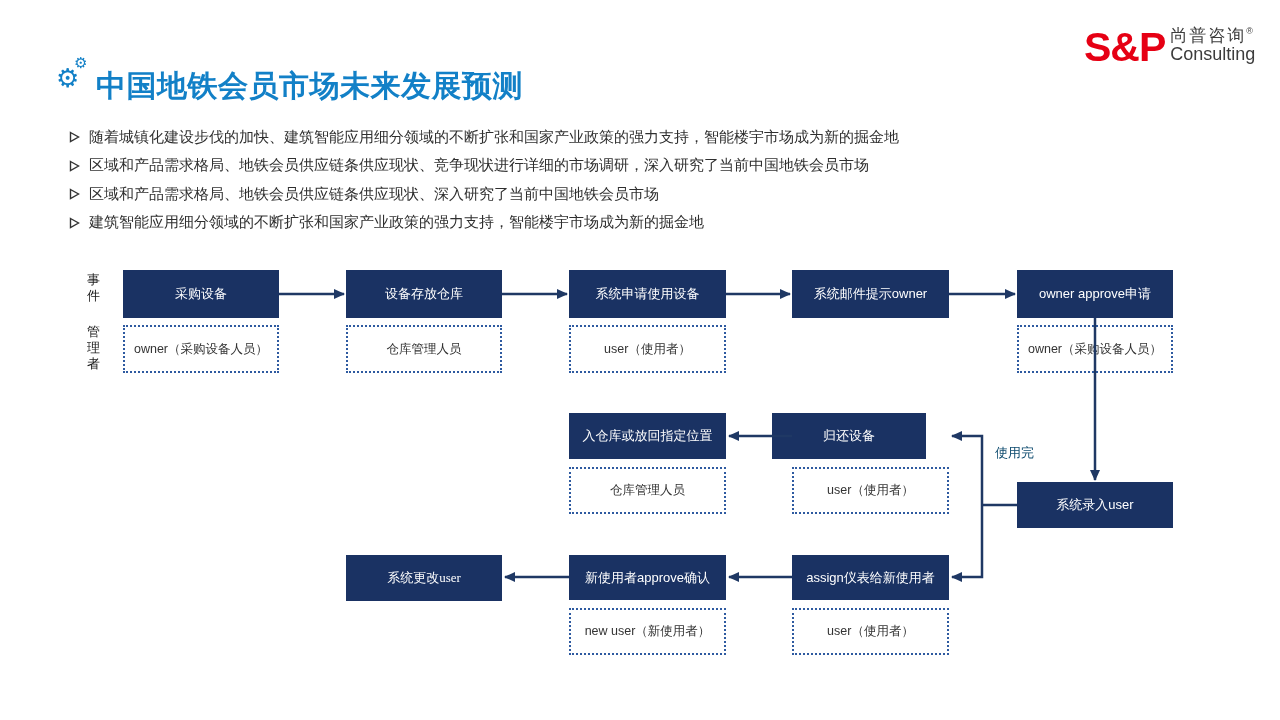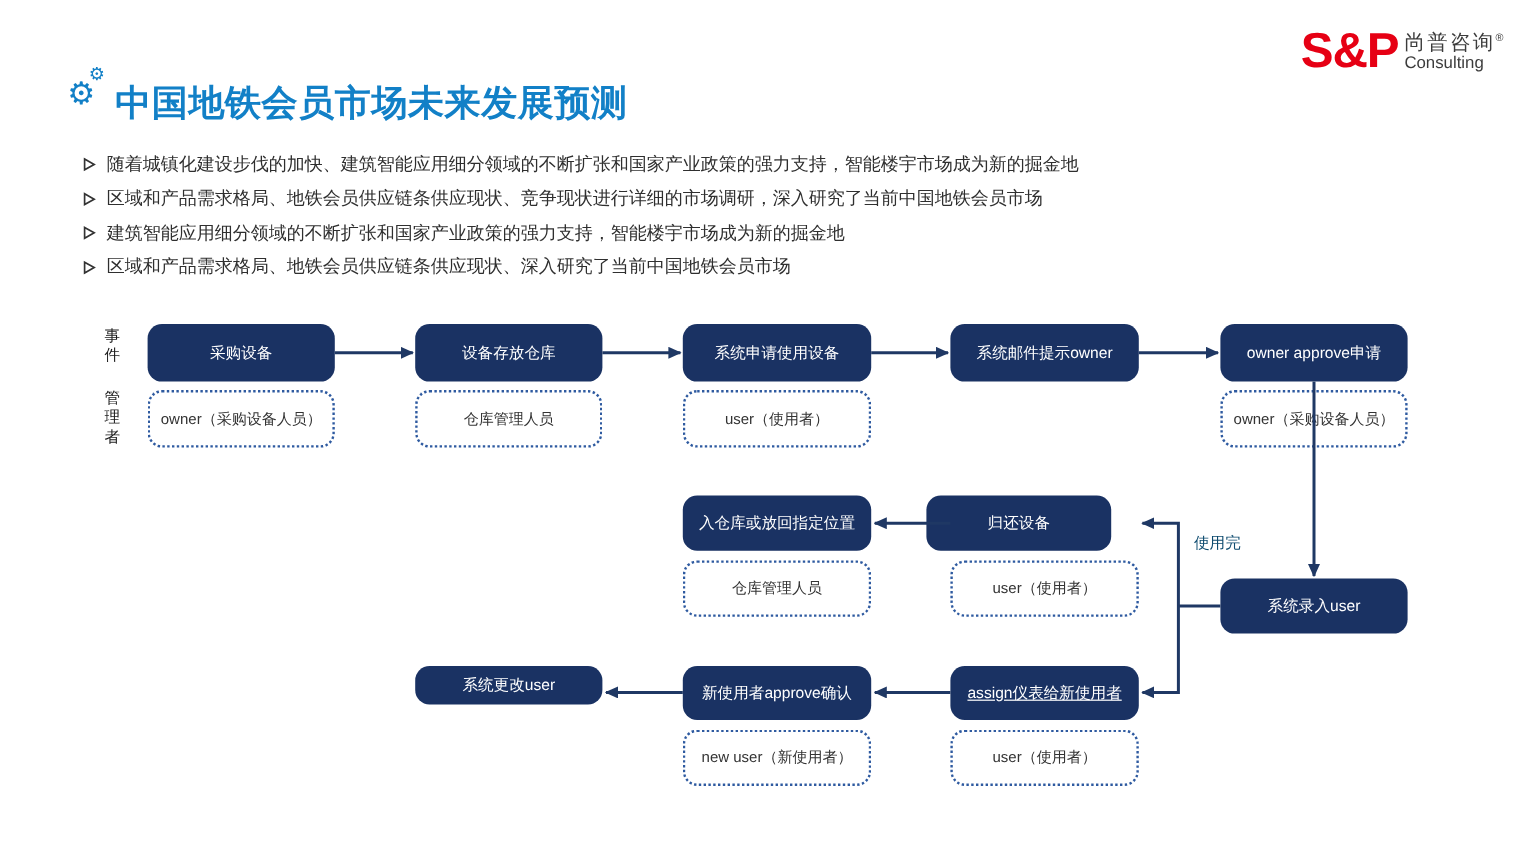--- a/index.html
+++ b/index.html
@@ -3,47 +3,47 @@
 <meta charset="utf-8">
 <style>
   html,body{margin:0;padding:0;}
   body{
     width:1280px;height:720px;background:#ffffff;overflow:hidden;
     font-family:"Liberation Sans",sans-serif;
   }
   .slide{position:relative;width:1280px;height:720px;background:#fff;}
 
   
-  .logo{position:absolute;top:27px;left:1084px;display:flex;gap:5px;}
+  .logo{position:absolute;top:27px;left:1084px;display:flex;align-items:flex-end;gap:5px;}
   .logo-sp{font-size:41px;font-weight:bold;color:var(--logo_red,#e60014);line-height:0.78;letter-spacing:-1px;}
   .logo-right{display:flex;flex-direction:column;line-height:1.05;}
   .logo-cn{font-size:17px;color:#3c3c3c;font-weight:normal;letter-spacing:2px;white-space:nowrap;}
   .logo-cn sup{font-size:9px;letter-spacing:0;}
-  .logo-en{font-size:14px;color:#3c3c3c;}
+  .logo-en{font-size:18px;color:#3c3c3c;}
 
   
   .gears{position:absolute;left:56px;top:57px;width:40px;height:40px;color:var(--title,#1280c7);}
   .gear-big{position:absolute;left:0;top:8px;font-size:26px;line-height:1;}
   .gear-small{position:absolute;left:18px;top:-2px;font-size:15px;line-height:1;}
   .title{position:absolute;left:96px;top:66px;margin:0;font-size:30px;font-weight:bold;
     color:var(--title,#1280c7);letter-spacing:0.5px;white-space:nowrap;}
 
   
   .bullets{position:absolute;left:69px;top:123px;width:1160px;margin:0;padding:0;list-style:none;}
   .bullets li{display:flex;align-items:center;gap:9px;height:28.5px;font-size:15px;color:#2f2f2f;white-space:nowrap;}
   .bmark{display:flex;align-items:center;}
 
   
   .vlabel{position:absolute;width:17px;font-size:13px;line-height:16px;color:#1a1a1a;
     text-align:left;word-break:break-all;}
   .vlabel-event{left:87px;top:272px;}
   .vlabel-manager{left:87px;top:324px;}
 
   .node{position:absolute;display:flex;align-items:center;justify-content:center;
-    text-align:center;font-size:13px;box-sizing:border-box;padding:12px;white-space:nowrap;border-radius:12px;}
+    text-align:center;font-size:13px;box-sizing:border-box;padding:12px;white-space:nowrap;}
   .node.solid{background:var(--node,#1a3263);color:#ffffff;}
   .node.dotted{border:2px dotted var(--dotted,#2e5aa0);color:#333333;background:#ffffff;font-size:12.5px;}
 
   #flow-connectors{position:absolute;left:0;top:0;width:1280px;height:720px;pointer-events:none;z-index:5;}
   .edge-label{position:absolute;left:995px;top:444px;font-size:13px;color:#0c4a6e;z-index:6;white-space:nowrap;}
 </style>
 </head>
 <body>
 
 <div class="slide">
@@ -78,29 +78,29 @@
           </svg>
         </span>
         <span>区域和产品需求格局、地铁会员供应链条供应现状、竞争现状进行详细的市场调研，深入研究了当前中国地铁会员市场</span>
       </li>
       <li>
         <span class="bmark">
           <svg width="11" height="12" viewBox="0 0 11 12">
             <path d="M1.5 1.5 L9.5 6 L1.5 10.5 Z" fill="none" stroke="#333" stroke-width="1.4"></path>
           </svg>
         </span>
-        <span>建筑智能应用细分领域的不断扩张和国家产业政策的强力支持，智能楼宇市场成为新的掘金地</span>
+        <span>区域和产品需求格局、地铁会员供应链条供应现状、深入研究了当前中国地铁会员市场</span>
       </li>
       <li>
         <span class="bmark">
           <svg width="11" height="12" viewBox="0 0 11 12">
             <path d="M1.5 1.5 L9.5 6 L1.5 10.5 Z" fill="none" stroke="#333" stroke-width="1.4"></path>
           </svg>
         </span>
-        <span>区域和产品需求格局、地铁会员供应链条供应现状、深入研究了当前中国地铁会员市场</span>
+        <span>建筑智能应用细分领域的不断扩张和国家产业政策的强力支持，智能楼宇市场成为新的掘金地</span>
       </li>
     </ul>
 
   <div class="diagram">
     <div class="vlabel vlabel-event">事件</div>
     <div class="vlabel vlabel-manager">管理者</div>
     <div id="flow-nodes">
         <div class="node solid" style="left: 123px; top: 270px; width: 156px; height: 48px;">采购设备</div>
         <div class="node solid" style="left: 346px; top: 270px; width: 156px; height: 48px;">设备存放仓库</div>
         <div class="node solid" style="left: 569px; top: 270px; width: 157px; height: 48px;">系统申请使用设备</div>
@@ -108,23 +108,23 @@
         <div class="node solid" style="left: 1017px; top: 270px; width: 156px; height: 48px;">owner approve申请</div>
         <div class="node dotted" style="left: 123px; top: 325px; width: 156px; height: 48px;">owner（采购设备人员）</div>
         <div class="node dotted" style="left: 346px; top: 325px; width: 156px; height: 48px;">仓库管理人员</div>
         <div class="node dotted" style="left: 569px; top: 325px; width: 157px; height: 48px;">user（使用者）</div>
         <div class="node dotted" style="left: 1017px; top: 325px; width: 156px; height: 48px;">owner（采购设备人员）</div>
         <div class="node solid" style="left: 569px; top: 413px; width: 157px; height: 46px;">入仓库或放回指定位置</div>
         <div class="node solid" style="left: 772px; top: 413px; width: 154px; height: 46px;">归还设备</div>
         <div class="node dotted" style="left: 569px; top: 467px; width: 157px; height: 47px;">仓库管理人员</div>
         <div class="node dotted" style="left: 792px; top: 467px; width: 157px; height: 47px;">user（使用者）</div>
         <div class="node solid" style="left: 1017px; top: 482px; width: 156px; height: 46px;">系统录入user</div>
-        <div class="node solid" style="left: 346px; top: 555px; width: 156px; height: 32px;">系统更改user</div>
+        <div class="node solid" style="left: 346px; top: 555px; width: 156px; height: 46px; font-family: Liberation Serif, serif;">系统更改user</div>
         <div class="node solid" style="left: 569px; top: 555px; width: 157px; height: 45px;">新使用者approve确认</div>
-        <div class="node solid" style="left: 792px; top: 555px; width: 157px; height: 45px; text-decoration: underline;">assign仪表给新使用者</div>
+        <div class="node solid" style="left: 792px; top: 555px; width: 157px; height: 45px;">assign仪表给新使用者</div>
         <div class="node dotted" style="left: 569px; top: 608px; width: 157px; height: 47px;">new user（新使用者）</div>
         <div class="node dotted" style="left: 792px; top: 608px; width: 157px; height: 47px;">user（使用者）</div>
       </div>
     <svg id="flow-connectors" viewBox="0 0 1280 720">
         <defs>
           <marker id="ah" markerUnits="userSpaceOnUse" markerWidth="11" markerHeight="10" refX="10" refY="5" orient="auto">
             <path d="M0,0 L11,5 L0,10 Z" fill="#1f3864"></path>
           </marker>
         </defs>
         <polyline points="279,294 344,294" fill="none" stroke="#1f3864" stroke-width="2.5" marker-end="url(#ah)"></polyline>

